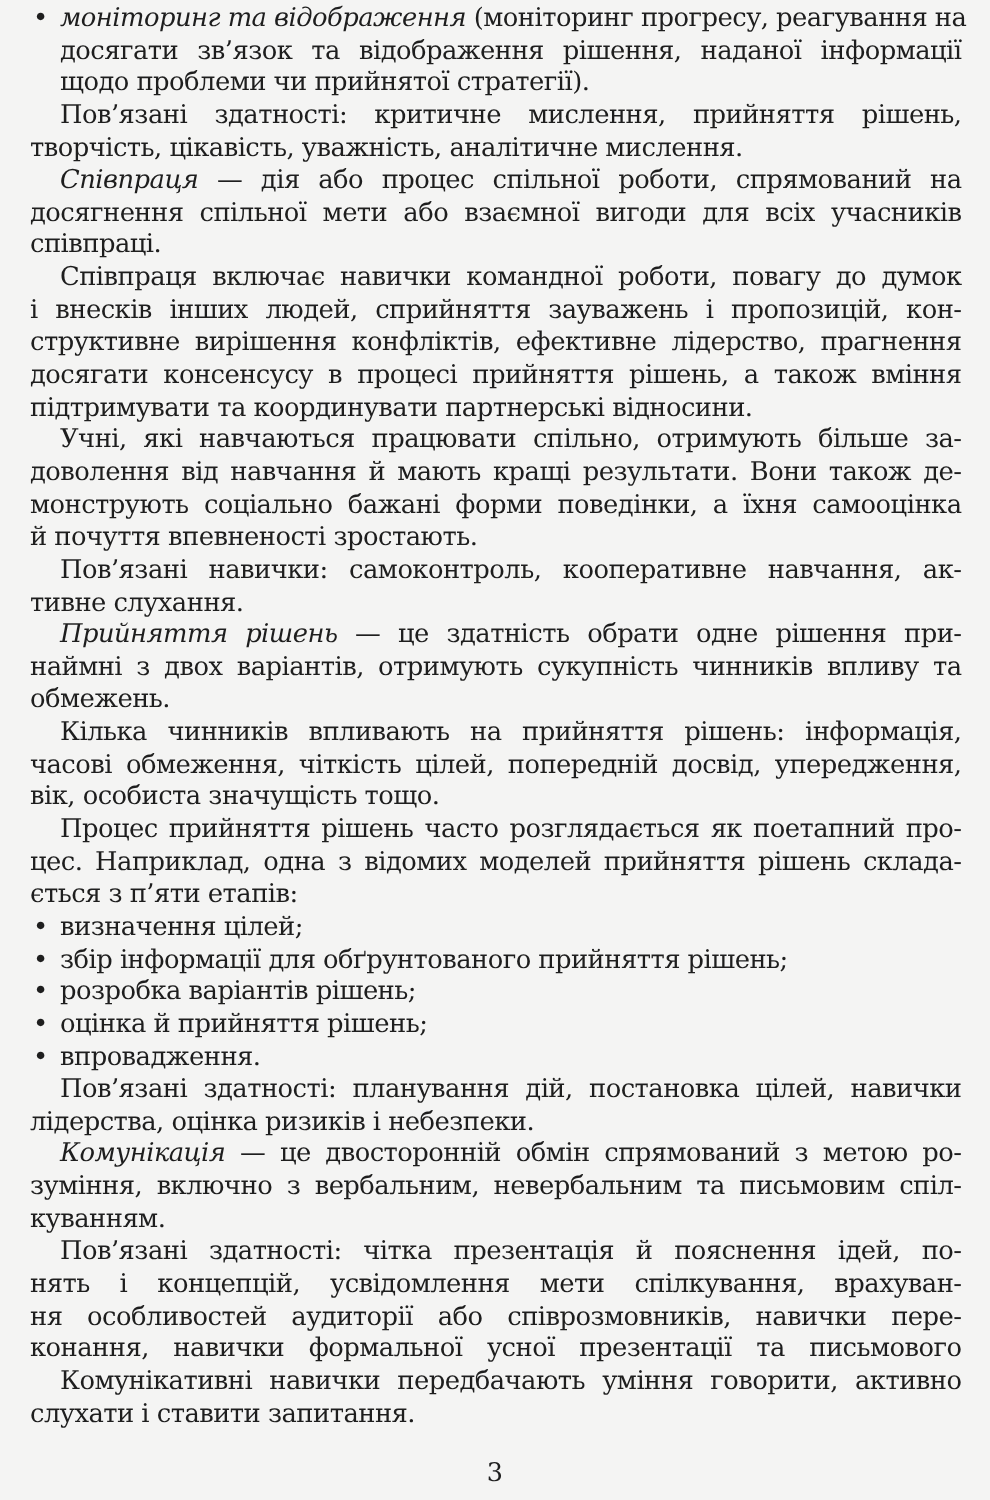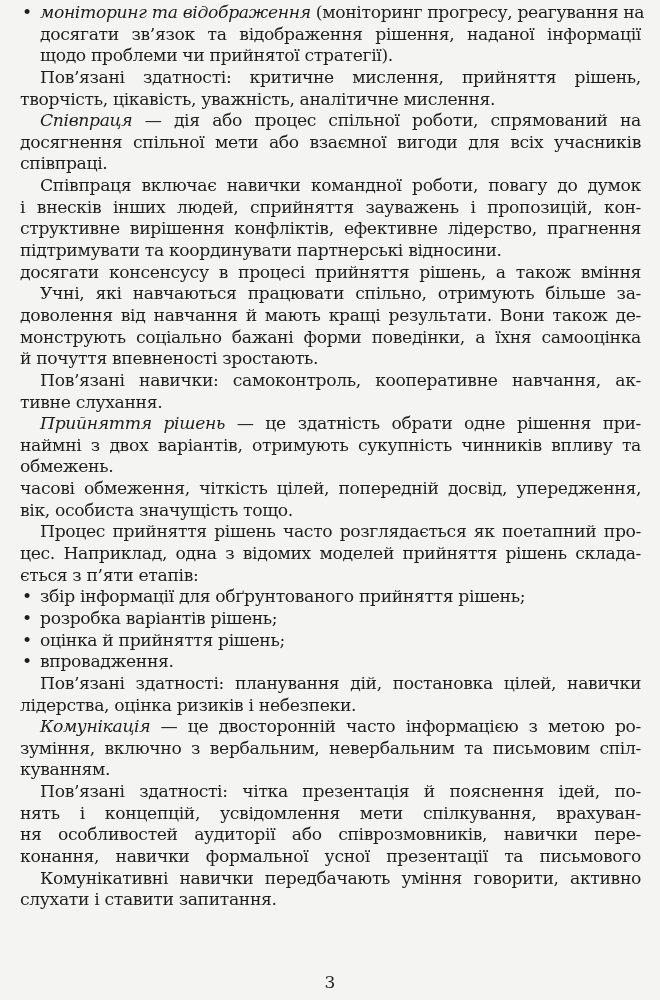--- a/index.html
+++ b/index.html
@@ -46,59 +46,61 @@
       </div>
       <div>
         <div class="line ind"><span class="it">Співпраця</span><span> — дія або процес спільної роботи, спрямований на</span></div>
         <div class="line"><span>досягнення спільної мети або взаємної вигоди для всіх учасників</span></div>
         <div class="line last"><span>співпраці.</span></div>
       </div>
       <div>
         <div class="line ind"><span>Співпраця включає навички командної роботи, повагу до думок</span></div>
         <div class="line"><span>і внесків інших людей, сприйняття зауважень і пропозицій, кон-</span></div>
         <div class="line"><span>структивне вирішення конфліктів, ефективне лідерство, прагнення</span></div>
+        <div class="line"><span>досягати консенсусу в процесі прийняття рішень, а також вміння</span></div>
         <div class="line last"><span>підтримувати та координувати партнерські відносини.</span></div>
-        <div class="line"><span>досягати консенсусу в процесі прийняття рішень, а також вміння</span></div>
       </div>
       <div>
         <div class="line ind"><span>Учні, які навчаються працювати спільно, отримують більше за-</span></div>
         <div class="line"><span>доволення від навчання й мають кращі результати. Вони також де-</span></div>
         <div class="line"><span>монструють соціально бажані форми поведінки, а їхня самооцінка</span></div>
         <div class="line last"><span>й почуття впевненості зростають.</span></div>
       </div>
       <div>
         <div class="line ind"><span>Пов’язані навички: самоконтроль, кооперативне навчання, ак-</span></div>
         <div class="line last"><span>тивне слухання.</span></div>
       </div>
       <div>
         <div class="line ind"><span class="it">Прийняття рішень</span><span> — це здатність обрати одне рішення при-</span></div>
         <div class="line"><span>наймні з двох варіантів, отримують сукупність чинників впливу та</span></div>
         <div class="line last"><span>обмежень.</span></div>
       </div>
       <div>
+        <div class="line ind"><span>Кілька чинників впливають на прийняття рішень: інформація,</span></div>
         <div class="line"><span>часові обмеження, чіткість цілей, попередній досвід, упередження,</span></div>
         <div class="line last"><span>вік, особиста значущість тощо.</span></div>
       </div>
       <div>
         <div class="line ind"><span>Процес прийняття рішень часто розглядається як поетапний про-</span></div>
         <div class="line"><span>цес. Наприклад, одна з відомих моделей прийняття рішень склада-</span></div>
         <div class="line last"><span>ється з п’яти етапів:</span></div>
       </div>
       <div class="blist">
+        <div class="line last"><span class="bullet">•</span><span>визначення цілей;</span></div>
         <div class="line last"><span class="bullet">•</span><span>збір інформації для обґрунтованого прийняття рішень;</span></div>
         <div class="line last"><span class="bullet">•</span><span>розробка варіантів рішень;</span></div>
         <div class="line last"><span class="bullet">•</span><span>оцінка й прийняття рішень;</span></div>
         <div class="line last"><span class="bullet">•</span><span>впровадження.</span></div>
       </div>
       <div>
         <div class="line ind"><span>Пов’язані здатності: планування дій, постановка цілей, навички</span></div>
         <div class="line last"><span>лідерства, оцінка ризиків і небезпеки.</span></div>
       </div>
       <div>
-        <div class="line ind"><span class="it">Комунікація</span><span> — це двосторонній часто інформацією з метою ро-</span></div>
+        <div class="line ind"><span class="it">Комунікація</span><span> — це двосторонній обмін спрямований з метою ро-</span></div>
         <div class="line"><span>зуміння, включно з вербальним, невербальним та письмовим спіл-</span></div>
         <div class="line last"><span>куванням.</span></div>
       </div>
       <div>
         <div class="line ind"><span>Пов’язані здатності: чітка презентація й пояснення ідей, по-</span></div>
         <div class="line"><span>нять і концепцій, усвідомлення мети спілкування, врахуван-</span></div>
         <div class="line"><span>ня особливостей аудиторії або співрозмовників, навички пере-</span></div>
         <div class="line"><span>конання, навички формальної усної презентації та письмового</span></div>
       </div>
       <div>

